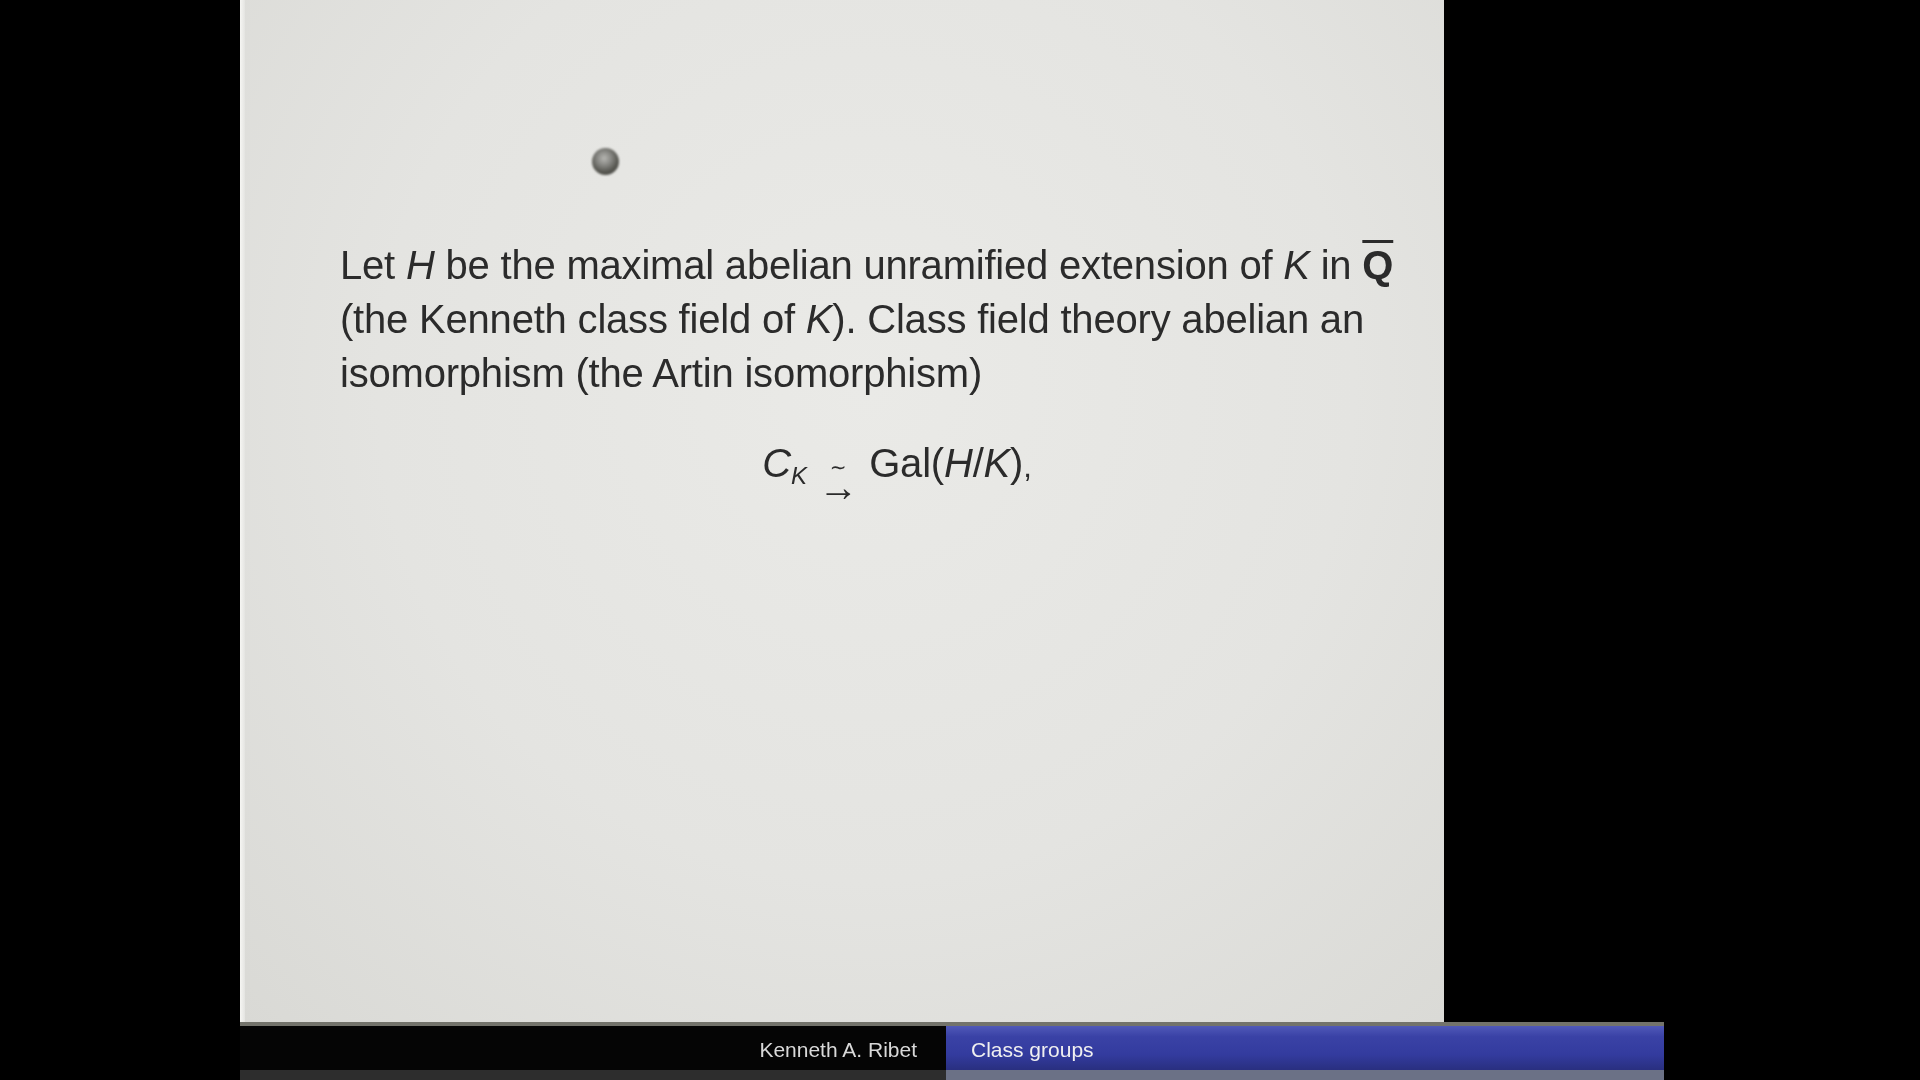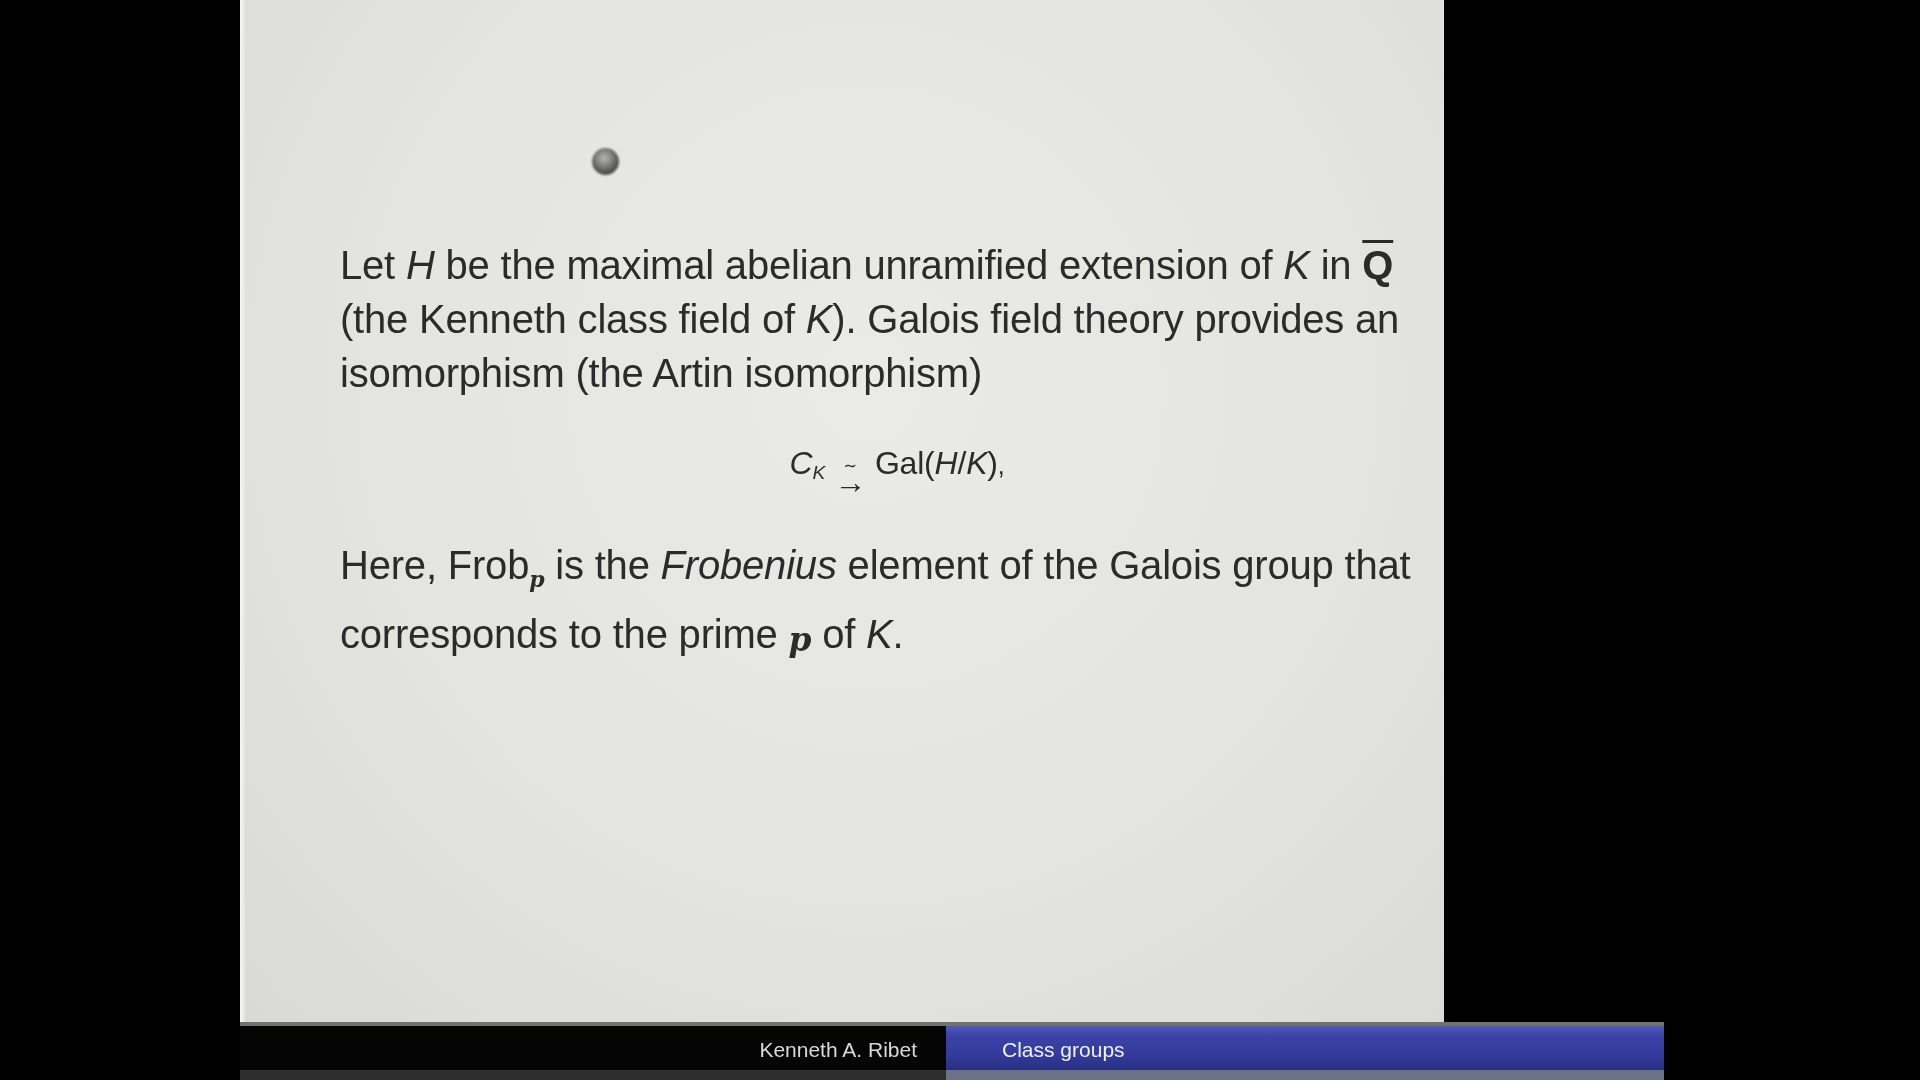--- a/index.html
+++ b/index.html
@@ -26,21 +26,21 @@
     position:absolute;left:100px;top:238px;width:1180px;
     color:#2b2b2b;font-size:40px;line-height:54px;
     filter:blur(0.5px);
     letter-spacing:-0.2px;
   }
   .para{white-space:nowrap;}
   .formula{
     margin-top:36px;margin-bottom:38px;
     display:flex;justify-content:center;align-items:baseline;
     transform:translateX(10px);
-    font-size:32px;
+    font-size:40px;
   }
   .formula-gap{display:inline-block;width:86px;}
   .para2{margin-top:0;}
   
   .s-it{font-style:italic;}
   .s-itsub{font-style:italic;font-size:0.6em;vertical-align:-0.28em;letter-spacing:0;}
   .s-small{font-size:0.78em;}
   .s-qbar{font-weight:bold;text-decoration:overline;text-decoration-thickness:3px;}
   .s-frak{font-family:"DejaVu Serif",serif;font-style:italic;font-weight:600;font-size:0.82em;vertical-align:-0.08em;}
   .s-fraksub{font-family:"DejaVu Serif",serif;font-style:italic;font-weight:600;font-size:0.55em;vertical-align:-0.38em;}
@@ -62,55 +62,51 @@
   .footer-author{
     width:706px;height:100%;background:#050505;
     display:flex;align-items:center;justify-content:flex-end;
     padding-right:29px;box-sizing:border-box;
     color:#d9d9d9;font-size:21px;
   }
   .footer-title{
     flex:1;height:100%;
     background:linear-gradient(to bottom,#5059b8 0%,#3a42a6 22%,#333b9e 60%,#262c77 100%);
     display:flex;align-items:center;
-    padding-left:56px;box-sizing:border-box;
+    padding-left:25px;box-sizing:border-box;
     color:#f0f0f0;font-size:21px;
   }
   .footer-bottomstrip{
     position:absolute;left:240px;top:1070px;width:1424px;height:10px;display:flex;
   }
   .strip-left{width:706px;height:100%;background:#2d2d2d;}
   .strip-right{flex:1;height:100%;background:#6b7186;}
 </style>
 </head>
 <body>
 
 <div class="slide">
   <div class="slide-left-glint"></div>
   <div class="logo"></div>
 
   <div class="content">
     <div class="para">
       <div class="line"><span>Let </span><span class="s-it">H</span><span> be the maximal abelian unramified extension of </span><span class="s-it">K</span><span> in </span><span class="s-qbar">Q</span></div>
-      <div class="line"><span>(the Kenneth class field of </span><span class="s-it">K</span><span>). Galois field theory provides an</span></div>
+      <div class="line"><span>(the Kenneth class field of </span><span class="s-it">K</span><span>). Class field theory abelian an</span></div>
       <div class="line"><span>isomorphism (the Artin isomorphism)</span></div>
     </div>
 
     <div class="formula">
       <span><span class="s-it">C</span><span class="s-itsub">K</span><span class="xarr">
             <span class="xarr-top">∼</span>
             <span class="xarr-bot">→</span>
           </span><span>Gal(</span><span class="s-it">H</span><span>/</span><span class="s-it">K</span><span>)</span><span class="s-small">,</span></span>
       <span class="formula-gap"></span>
     </div>
 
-    <div class="para para2">
-      <div class="line"><span>Here, Frob</span><span class="s-fraksub">p</span><span> is the </span><span class="s-it">Frobenius</span><span> element of the Galois group that</span></div>
-      <div class="line"><span>corresponds to the prime </span><span class="s-frak">p</span><span> of </span><span class="s-it">K</span><span>.</span></div>
-    </div>
   </div>
 </div>
 
 <div class="footer-topline"></div>
 
 <div class="footer">
   <div class="footer-author">
     <span>Kenneth A. Ribet</span>
   </div>
   <div class="footer-title">

